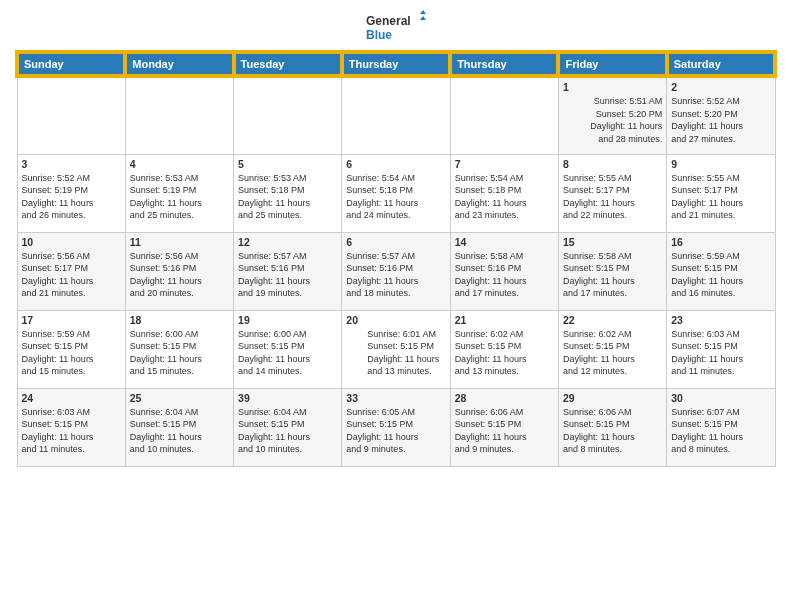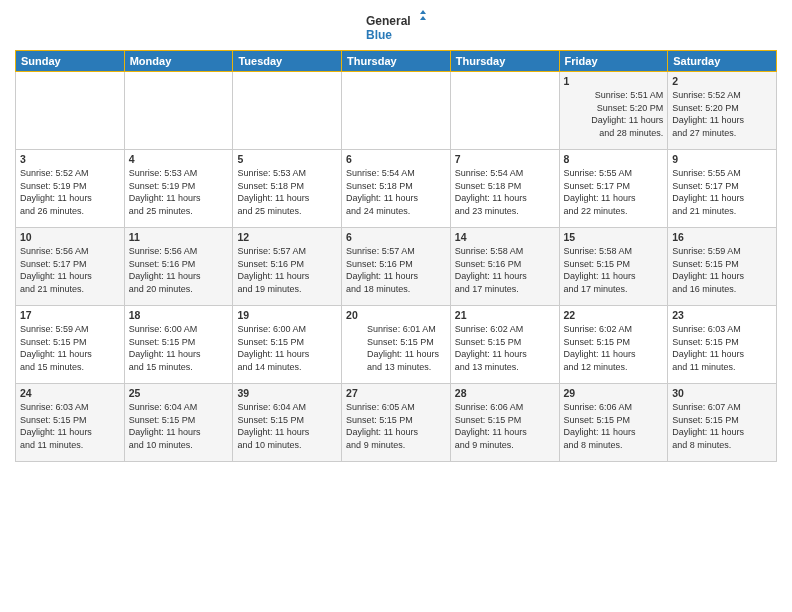--- a/index.html
+++ b/index.html
@@ -44,21 +44,21 @@
       border-collapse: collapse;
       table-layout: fixed;
     }
     thead tr th {
       background-color: #2a7ab8;
       color: #fff;
       font-size: 11px;
       font-weight: bold;
       padding: 4px 5px;
       text-align: left;
-      border: 1px solid #eab308;
+      border: 4px solid #eab308;
     }
     tbody tr td {
       border: 1px solid #ccc;
       vertical-align: top;
       padding: 3px 4px;
       font-size: 9.2px;
       color: #333;
       height: 78px;
       background: #fff;
     }
@@ -305,21 +305,21 @@
 and 10 minutes.</div>
           </td>
           <td>
             <span class="day-num">39</span>
             <div class="day-info" style="white-space: pre-line;">Sunrise: 6:04 AM
 Sunset: 5:15 PM
 Daylight: 11 hours
 and 10 minutes.</div>
           </td>
           <td>
-            <span class="day-num">27</span>
+            <span class="day-num">33</span>
             <div class="day-info" style="white-space: pre-line;">Sunrise: 6:05 AM
 Sunset: 5:15 PM
 Daylight: 11 hours
 and 9 minutes.</div>
           </td>
           <td>
             <span class="day-num">28</span>
             <div class="day-info" style="white-space: pre-line;">Sunrise: 6:06 AM
 Sunset: 5:15 PM
 Daylight: 11 hours

